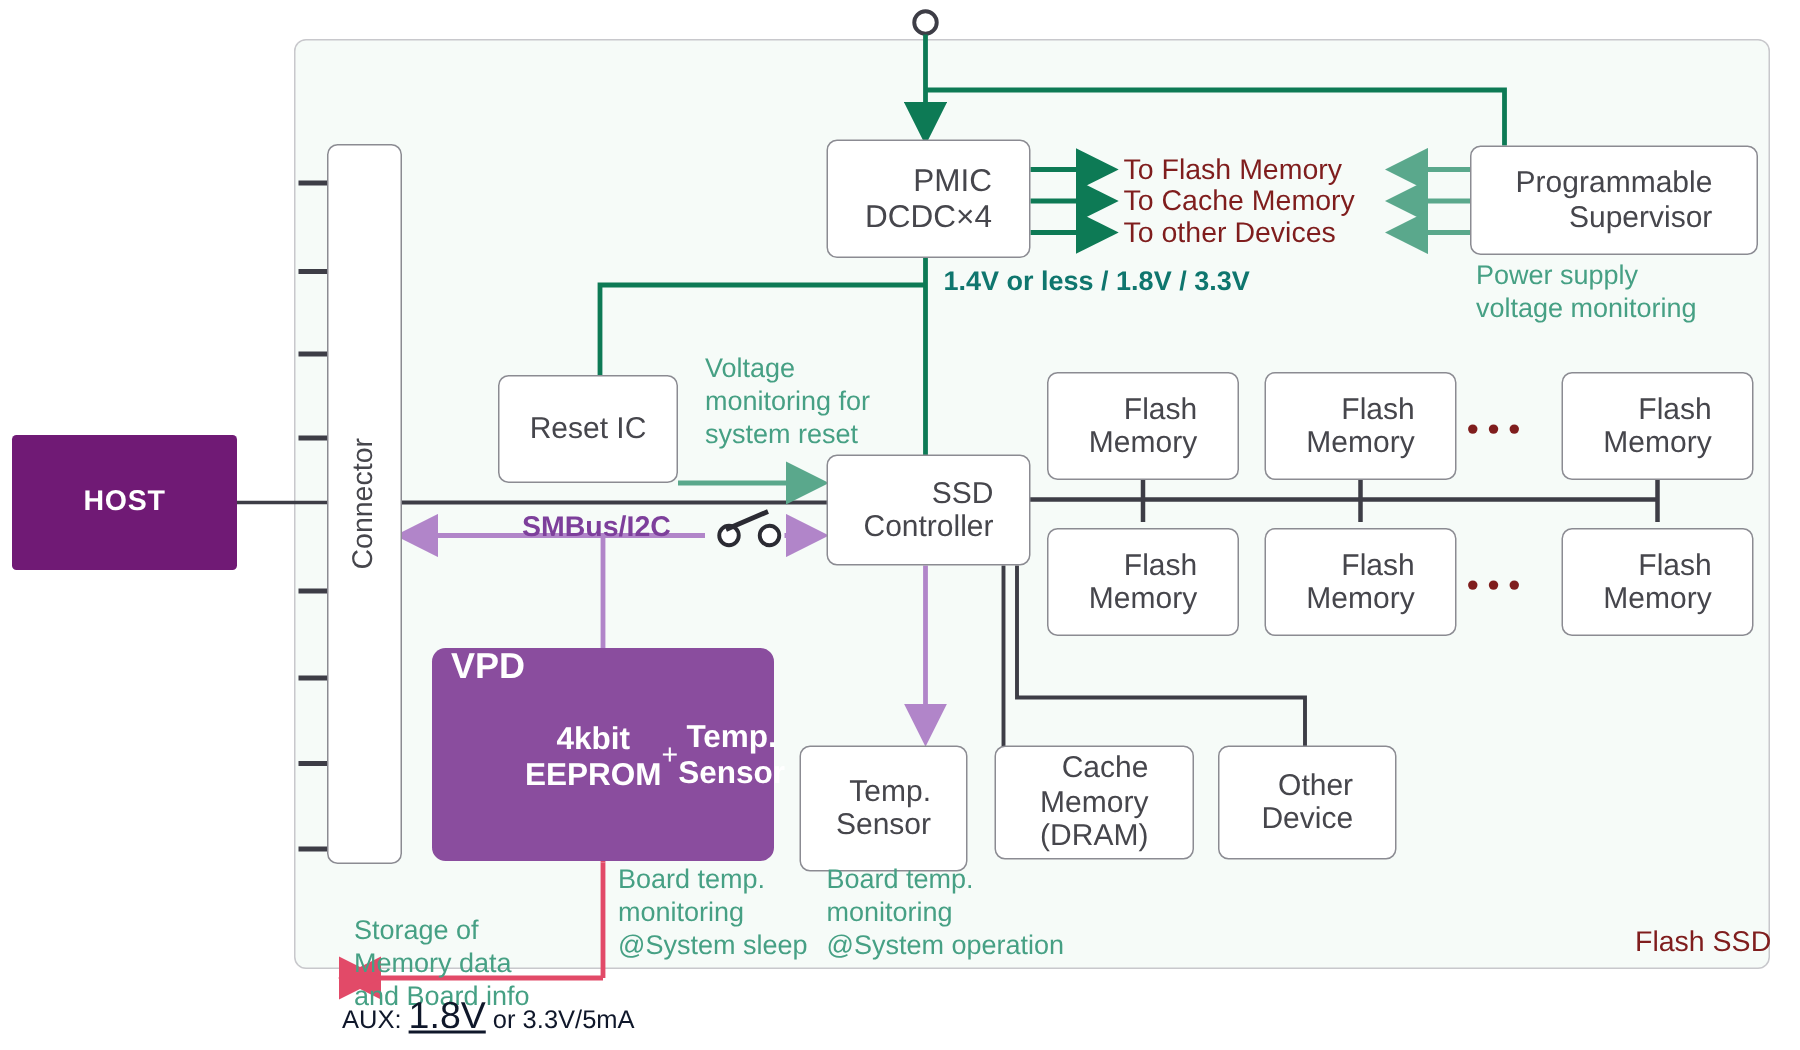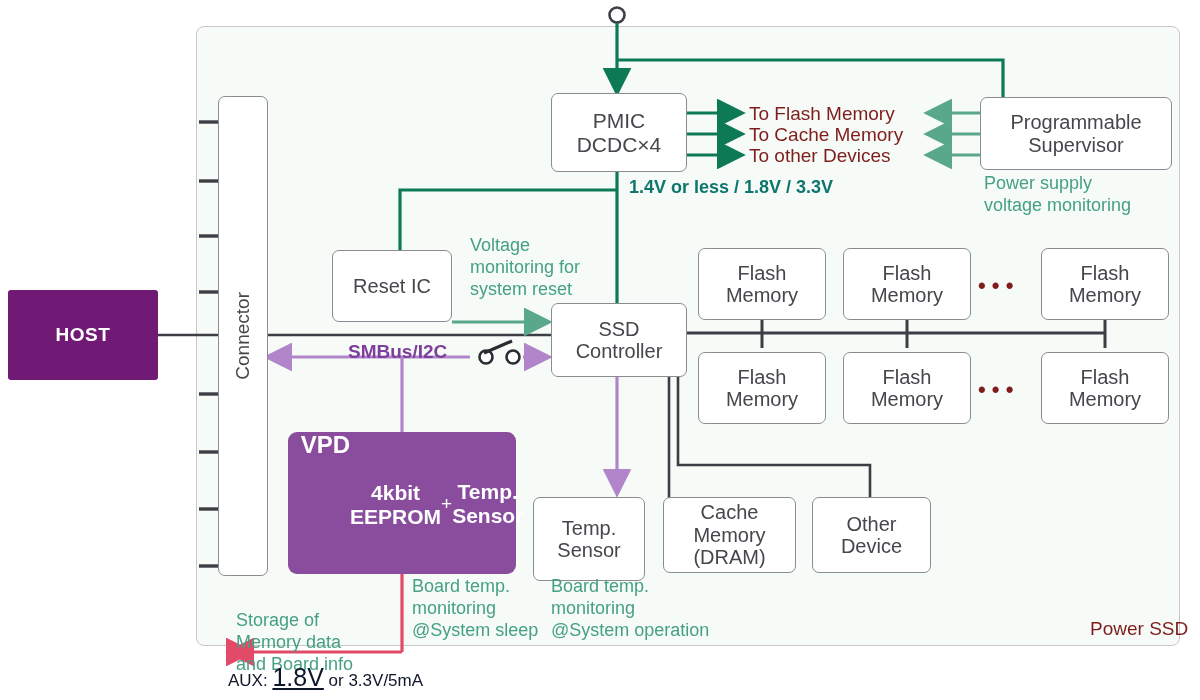--- a/index.html
+++ b/index.html
@@ -2,21 +2,21 @@
 <html><head>
 <meta charset="utf-8">
 <style>
   html,body{margin:0;padding:0;background:#ffffff;}
   body{width:1200px;height:700px;position:relative;overflow:hidden;
        font-family:"Liberation Sans","DejaVu Sans",sans-serif;}
   #stage{position:absolute;left:0;top:0;width:1200px;height:700px;}
   svg.layer{position:absolute;left:0;top:0;width:1200px;height:700px;pointer-events:none;}
   .node{position:absolute;box-sizing:border-box;display:flex;align-items:center;
         justify-content:center;text-align:center;line-height:1.12;}
-  .wbox{background:#ffffff;border:1.6px solid #8b8b92;border-radius:7px;color:#46464c;}
+  .wbox{background:#ffffff;border:1.6px solid #8b8b92;border-radius:7px;color:#46464c;text-align:right;}
   .host{background:#701a75;border:none;border-radius:3px;color:#ffffff;
         font-weight:bold;font-size:19px;letter-spacing:.5px;}
   .vpd{background:#8a4d9e;border-radius:9px;color:#ffffff;font-weight:bold;}
   .conn{writing-mode:vertical-rl;transform:rotate(180deg);font-size:19px;}
   .lbl{position:absolute;line-height:1.23;white-space:pre-line;}
   .green{color:#46a084;}
   .dgreen{color:#0f766e;font-weight:bold;}
   .purple{color:#7d3f9b;font-weight:bold;}
   .pink{color:#0f172a;font-weight:normal;}
   .gray{color:#7f1d1d;}
@@ -197,19 +197,19 @@
   <div class="lbl green" style="left:236px;top:609px;font-size:18px;">Storage of
 Memory data
 and Board info</div>
   <div class="lbl green" style="left:412px;top:575px;font-size:18px;">Board temp.
 monitoring
 @System sleep</div>
   <div class="lbl green" style="left:551px;top:575px;font-size:18px;">Board temp.
 monitoring
 @System operation</div>
 
-  <div class="lbl gray" style="left:1090px;top:617px;font-size:19px;">Power SSD</div>
+  <div class="lbl gray" style="left:1090px;top:617px;font-size:19px;">Flash SSD</div>
 
   <div class="lbl pink" style="left:228px;top:662px;font-size:17px;white-space:nowrap;">
     <span>AUX: </span><span style="font-size:25px;text-decoration:underline;">1.8V</span><span> or 3.3V/5mA</span>
   </div>
 
 </div>
 
 </body></html>

